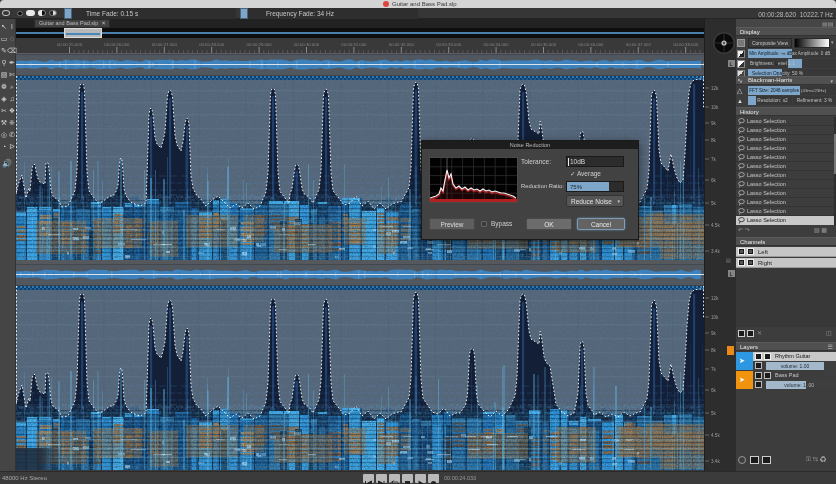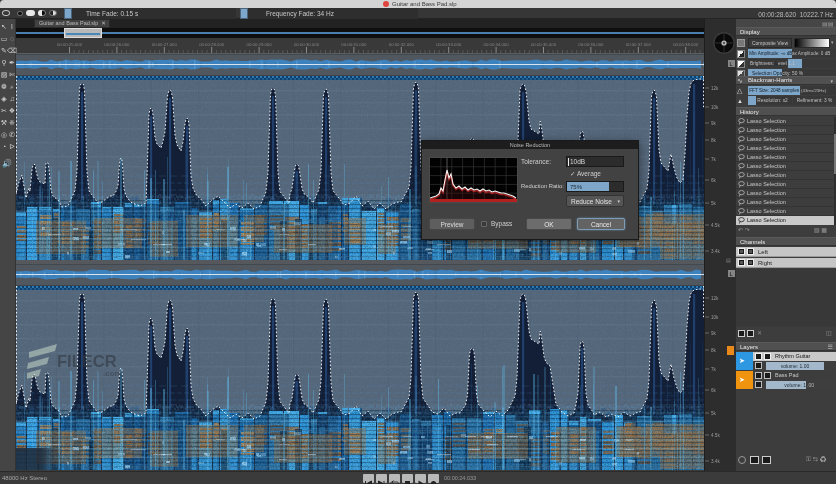--- a/index.html
+++ b/index.html
@@ -2389,30 +2389,20 @@
         </svg></div>
       <div style="position:absolute;left:415px;top:2px;width:11px;height:9px;background:#b9b9b9;border-radius:1px;"><svg width="11" height="9" viewBox="0 0 10 9">
           <path d="M3 1.5 L8 4.5 L3 7.5 Z" fill="#222"></path>
         </svg></div>
       <div style="position:absolute;left:428px;top:2px;width:11px;height:9px;background:#b9b9b9;border-radius:1px;"><svg width="11" height="9" viewBox="0 0 10 9">
           <circle cx="5" cy="4.5" r="2.6" fill="#222"></circle>
         </svg></div>
       <span style="position:absolute;left:444px;top:3px;font-size:5.5px;color:#9a9a9a;">00:00:24.033</span>
     </div>
 
-<div class="abs" style="left:27px;top:340px;width:130px;height:40px;">
-<svg width="130" height="40" xmlns="http://www.w3.org/2000/svg">
-<g opacity="0.5">
-          <path d="M2 12 L30 4 L28 11 L2 18 Z" fill="#cfe3cd"></path>
-          <path d="M1 23 L22 17 L20 24 L0 29 Z" fill="#cfe3cd"></path>
-          <path d="M0 33 L14 29 L12 36 L-1 39 Z" fill="#cfe3cd"></path>
-        </g>
-<text x="30" y="27" font-family="Liberation Sans" font-weight="bold" font-size="16.5" fill="#313842" opacity="0.6">FILECR</text>
-<text x="76" y="36" font-family="Liberation Sans" font-weight="bold" font-size="8" fill="#39414c" opacity="0.55">.com</text>
-</svg></div>
 
   <div class="abs" id="dialog" style="left:421px;top:140px;width:218px;height:100px;background:#424242;border:1px solid #1a1a1a;box-shadow:0 3px 10px rgba(0,0,0,.5);">
       <div class="abs" style="left:0;top:0;width:216px;height:8px;background:#1d1d1d;text-align:center;font-size:5.5px;line-height:8px;"><span style="color:#b9b9b9;">Noise Reduction</span></div>
       <div class="abs" style="left:7px;top:16px;width:89px;height:46px;background:#020202;border:1px solid #4a4a4a;"></div>
       <svg class="abs" style="left:8px;top:17px;" width="87" height="44" xmlns="http://www.w3.org/2000/svg">
         <line x1="0" y1="8.8" x2="87" y2="8.8" stroke="#343434" stroke-width="0.7"></line>
         <line x1="0" y1="17.6" x2="87" y2="17.6" stroke="#343434" stroke-width="0.7"></line>
         <line x1="0" y1="26.4" x2="87" y2="26.4" stroke="#343434" stroke-width="0.7"></line>
         <line x1="0" y1="35.2" x2="87" y2="35.2" stroke="#343434" stroke-width="0.7"></line>
         <line x1="10.9" y1="0" x2="10.9" y2="44" stroke="#343434" stroke-width="0.7"></line>

